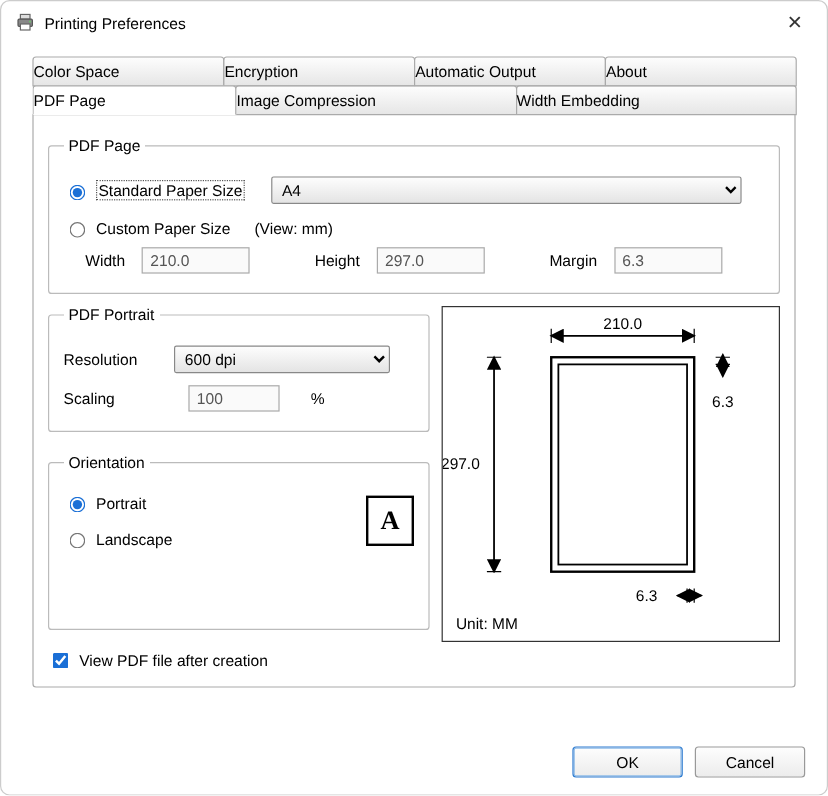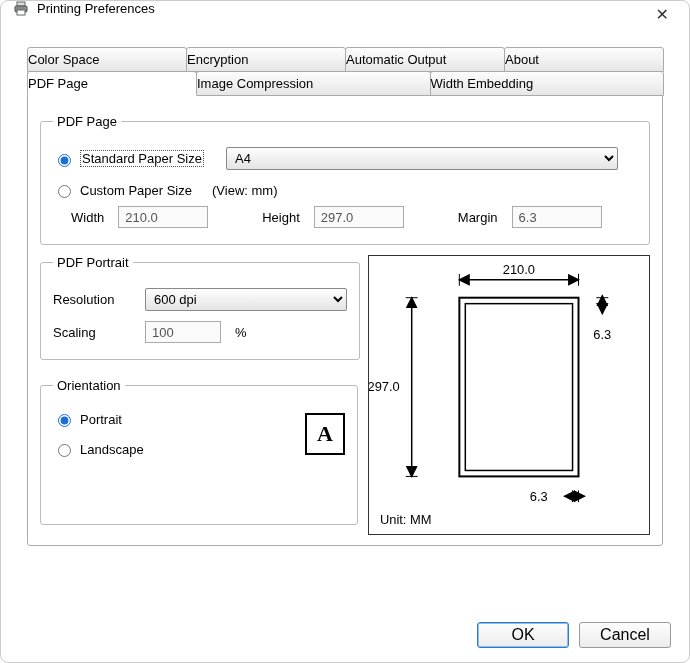--- a/index.html
+++ b/index.html
@@ -1,18 +1,18 @@
 <!DOCTYPE html>
 <html><head>
 <meta charset="utf-8">
 <style>
   * { box-sizing: border-box; font-family: 'Segoe UI', Tahoma, sans-serif; font-size: 13px; }
   body { margin: 0; padding: 0; background: #fff; }
   .window { width: 690px; height: 663px; border: 1px solid #ccc; border-radius: 8px; overflow: hidden; background: #fff; position: relative; }
-  .titlebar { height: 36px; display: flex; align-items: flex-start; padding: 0 12px; }
+  .titlebar { height: 36px; display: flex; align-items: center; padding: 0 12px; }
   .titlebar .printer-icon { width: 16px; height: 16px; margin-right: 8px; display: inline-flex; }
   .titlebar .title { font-size: 13px; color: #000; }
   .titlebar .close { margin-left: auto; font-size: 16px; color: #333; cursor: pointer; padding: 4px 8px; font-family: Arial; }
 
   .content { padding: 10px 16px 0 16px; }
 
   .tab-row { display: flex; }
   .tab-row.row1 { margin-left: 10px; margin-right: 10px; }
   .tab-row.row2 { margin-top: -1px; margin-left: 10px; margin-right: 10px; }
   .tab { flex: 1; padding: 4px 0; border: 1px solid #aaa; background: linear-gradient(#fdfdfd,#e6e6e6); cursor: pointer; border-radius: 3px 3px 0 0; margin-right: -1px; font-size: 13px; }
@@ -25,34 +25,34 @@
   .row { display: flex; align-items: center; margin: 4px 0; gap: 6px; }
   .radio { width: 13px; height: 13px; accent-color: #1a6fd6; }
   .chk { width: 13px; height: 13px; accent-color: #1a6fd6; }
 
   .outline-sel { border: 1px dotted #555; padding: 0 1px; }
   .label { color: #000; }
   .unit-hint { margin-left: 14px; color: #000; }
 
   select.combo { height: 23px; border: 1px solid #888; background: linear-gradient(#fdfdfd,#e4e4e4); padding: 1px 4px; font-size: 13px; border-radius: 2px; }
   select.combo.big { width: 392px; }
-  select.combo.med { width: 202px; }
+  select.combo.med { width: 180px; }
 
   input.textbox { height: 22px; border: 1px solid #aaa; background: #fafafa; padding: 2px 6px; font-size: 13px; color: #555; }
   .w80 { width: 90px; }
 
   .lower-row { display: flex; gap: 10px; }
   .left-col { width: 318px; display: flex; flex-direction: column; }
 
   .preview-box { flex: 1; border: 1px solid #333; height: 280px; position: relative; background: #fff; }
   .preview-svg { width: 100%; height: 100%; display: block; }
   .orient-icon { width: 40px; height: 42px; border: 2px solid #000; display: inline-flex; align-items: center; justify-content: center; font-family: 'Times New Roman', serif; font-size: 22px; font-weight: bold; }
 
   .dlg-buttons { position: absolute; right: 18px; bottom: 14px; display: flex; gap: 10px; }
-  .btn { min-width: 92px; height: 26px; border: 1px solid #999; background: linear-gradient(#fdfdfd,#ececec); border-radius: 3px; cursor: pointer; font-size: 16px; }
+  .btn { min-width: 92px; height: 26px; border: 1px solid #999; background: linear-gradient(#fdfdfd,#ececec); border-radius: 3px; cursor: pointer; font-size: 13px; }
   .btn.primary { border: 1px solid #2d7bd0; box-shadow: 0 0 0 1px #8fbce8 inset; }
 </style>
 </head>
 <body>
 
 <div class="window">
 
   <div class="titlebar">
     <span class="printer-icon">
       <svg viewBox="0 0 16 16">
@@ -115,21 +115,21 @@
       <div class="lower-row">
         <div class="left-col">
           <fieldset style="margin-top:0">
             <legend>PDF Portrait</legend>
             <div class="row" style="gap:14px">
               <span class="label" style="width:78px">Resolution</span>
               <select class="combo med">
                 <option>600 dpi</option>
               </select>
             </div>
-            <div class="row" style="gap:14px; margin-top:10px">
+            <div class="row" style="gap:26px; margin-top:10px">
               <span class="label" style="width:78px">Scaling</span>
               <input class="textbox" style="width: 76px;" value="100">
               <span class="label">%</span>
             </div>
           </fieldset>
 
           <fieldset style="flex:1">
             <legend>Orientation</legend>
             <div style="display:flex; align-items:center">
               <div style="flex:1">
@@ -180,20 +180,24 @@
             <line x1="196" y1="242" x2="216" y2="242" stroke="#000" stroke-width="1.5" marker-start="url(#arrL)" marker-end="url(#arrR)"></line>
             <line x1="204" y1="236" x2="204" y2="248" stroke="#000"></line>
             <line x1="210" y1="236" x2="210" y2="248" stroke="#000"></line>
             <text x="170" y="247" text-anchor="middle" font-size="14" font-family="Times New Roman">6.3</text>
 
             <text x="10" y="270" font-size="15" font-family="Times New Roman">Unit: MM</text>
           </svg>
         </div>
       </div>
 
+      <div class="row" style="margin-top:6px; margin-bottom:2px">
+        <input type="checkbox" class="chk" checked="" style="">
+        <span class="label">View PDF file after creation</span>
+      </div>
 
     </div>
   </div>
 
   <div class="dlg-buttons">
     <button class="btn primary">OK</button>
     <button class="btn">Cancel</button>
   </div>
 
 </div>

